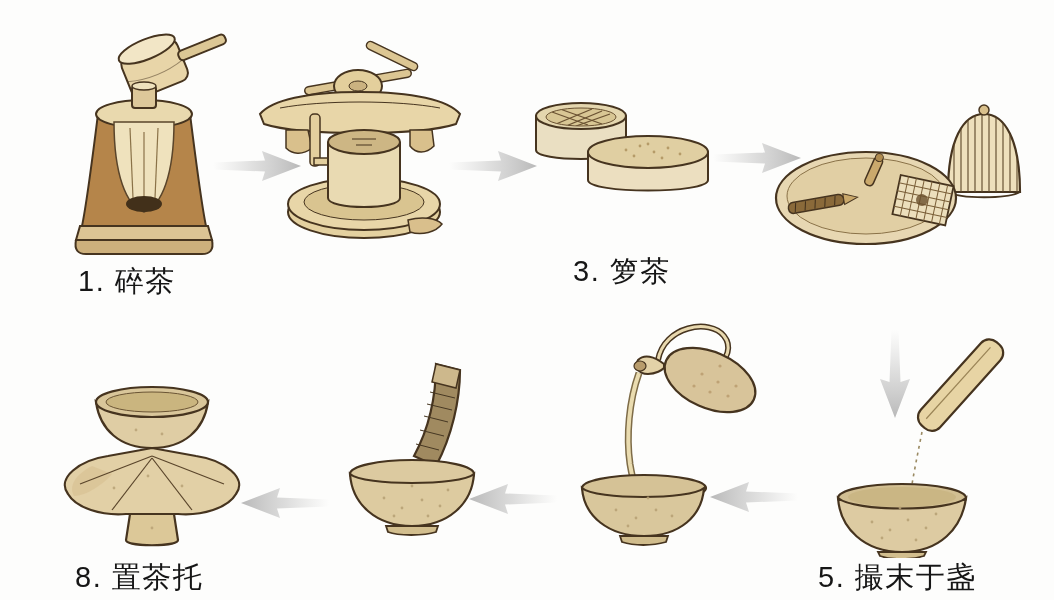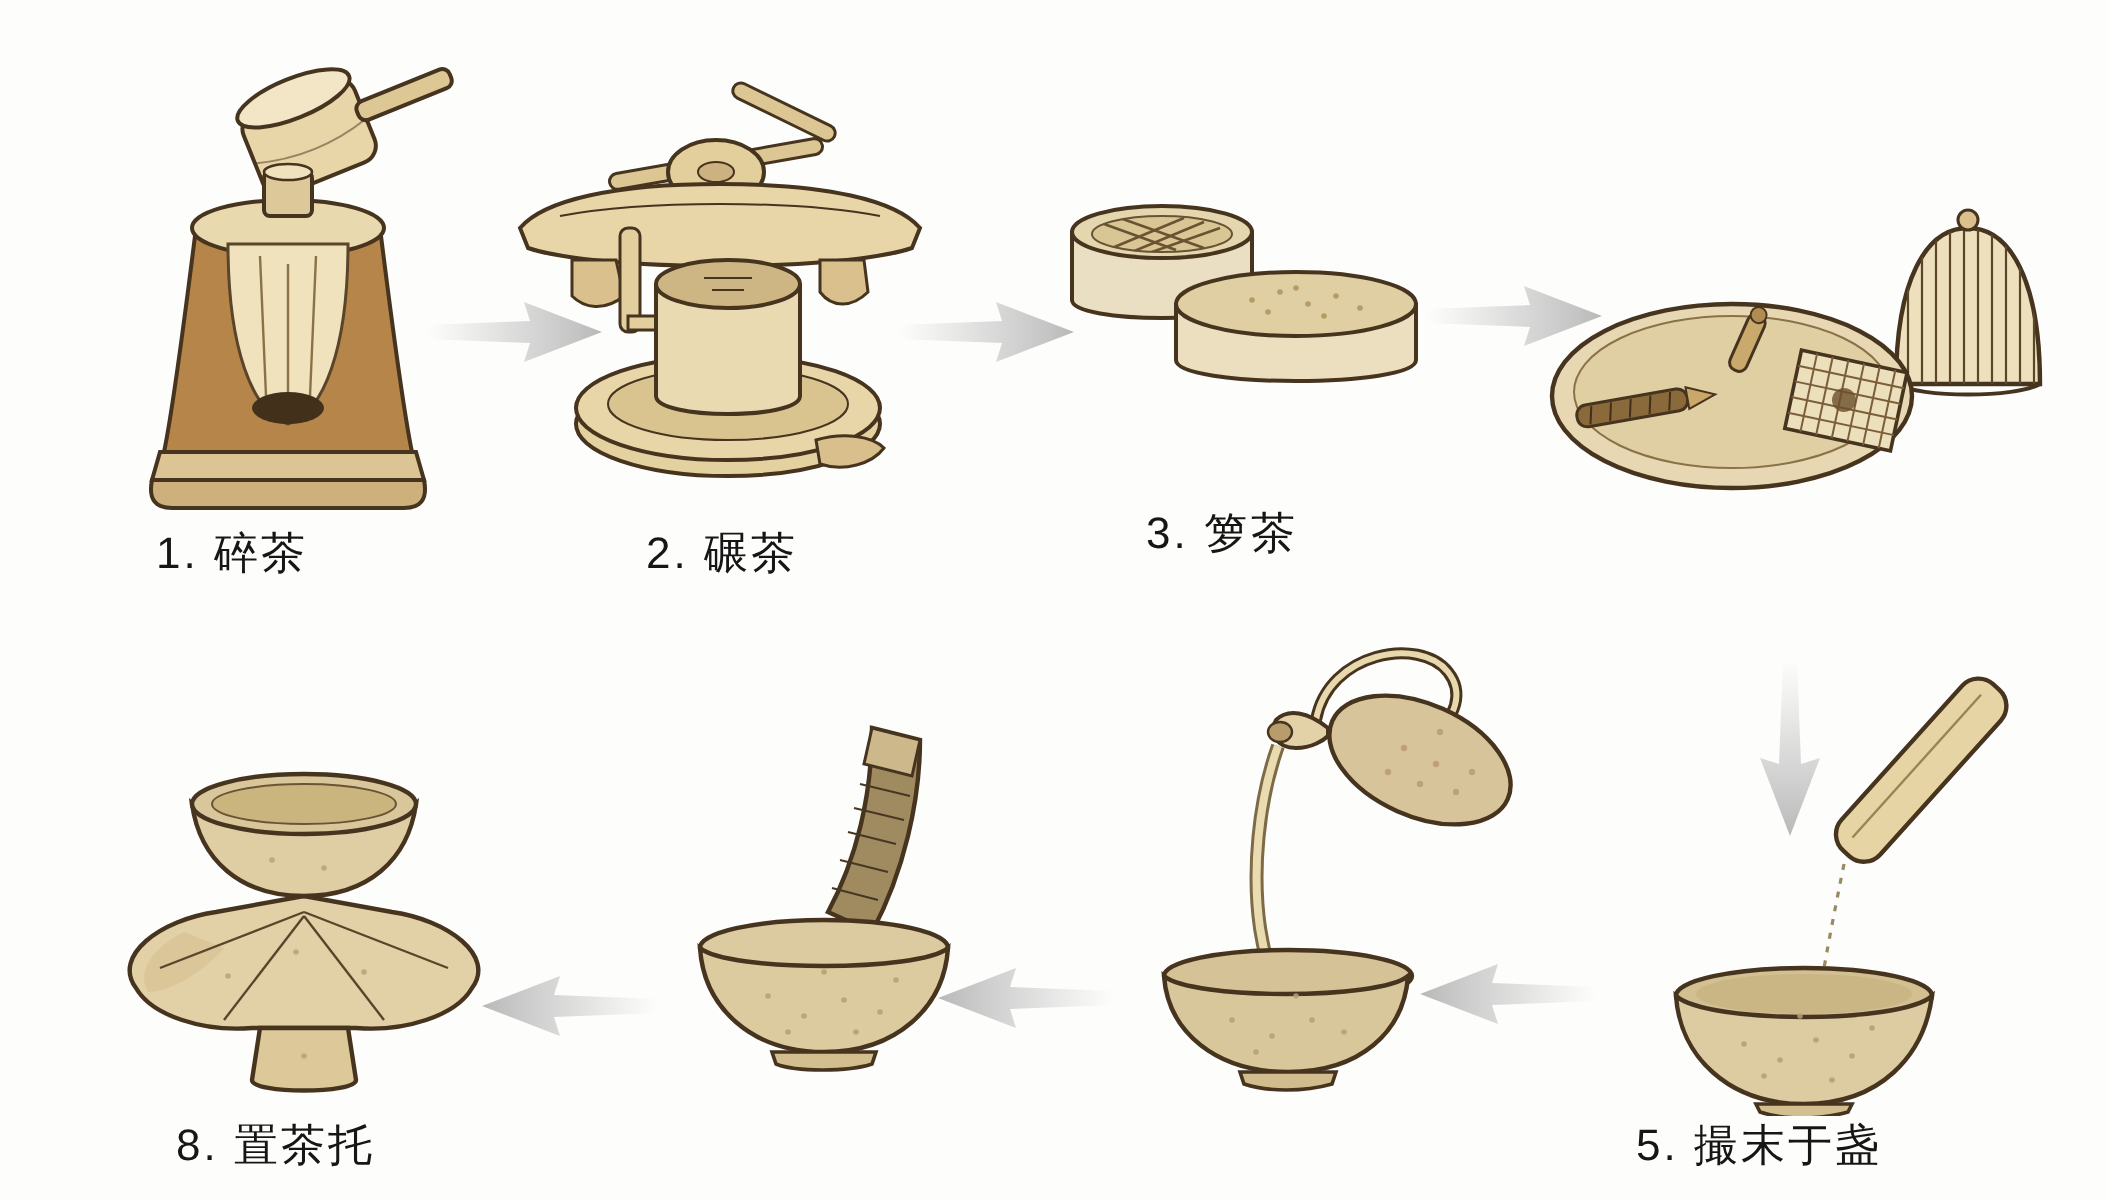--- a/index.html
+++ b/index.html
@@ -4,21 +4,21 @@
 <style>
   html,body{margin:0;padding:0;background:#ffffff;}
   #stage{
     position:relative;width:1054px;height:600px;overflow:hidden;
     background:#fdfdfc;
     font-family:"Liberation Sans","DejaVu Sans",sans-serif;
   }
   .illo{position:absolute;}
   .step-label{
     position:absolute;
-    font-size:22px;
+    font-size:29px;
     letter-spacing:1.5px;
     color:#161616;
     font-weight:500;
     white-space:nowrap;
   }
   .arrow{position:absolute;width:90px;height:34px;}
   .arrow svg{display:block;width:90px;height:34px;}
   .arrow.left svg{transform:scaleX(-1);}
   .arrow.down svg{transform:rotate(90deg);transform-origin:50% 50%;}
 </style>
@@ -290,18 +290,17 @@
         <path d="M0,13.5 L52,11.5 L49,2 L88,17 L49,32 L52,22.5 L0,20.5 Z" fill="url(#arrowGrad)"></path>
       </svg>
   </div>
   <div class="arrow left" style="left:239px;top:486px">
     <svg viewBox="0 0 90 34">
         <path d="M0,13.5 L52,11.5 L49,2 L88,17 L49,32 L52,22.5 L0,20.5 Z" fill="url(#arrowGrad)"></path>
       </svg>
   </div>
 
   <div class="step-label" style="left:78px;top:262px">1. 碎茶</div>
-  <div class="step-label" style="left:323px;top:262px">2. 碾茶</div>
   <div class="step-label" style="left:573px;top:252px">3. 箩茶</div>
   <div class="step-label" style="left:818px;top:558px">5. 撮末于盏</div>
-  <div class="step-label" style="left:88px;top:558px">8. 置茶托</div>
+  <div class="step-label" style="left:75px;top:558px">8. 置茶托</div>
 
 </div>
 
 </body></html>

